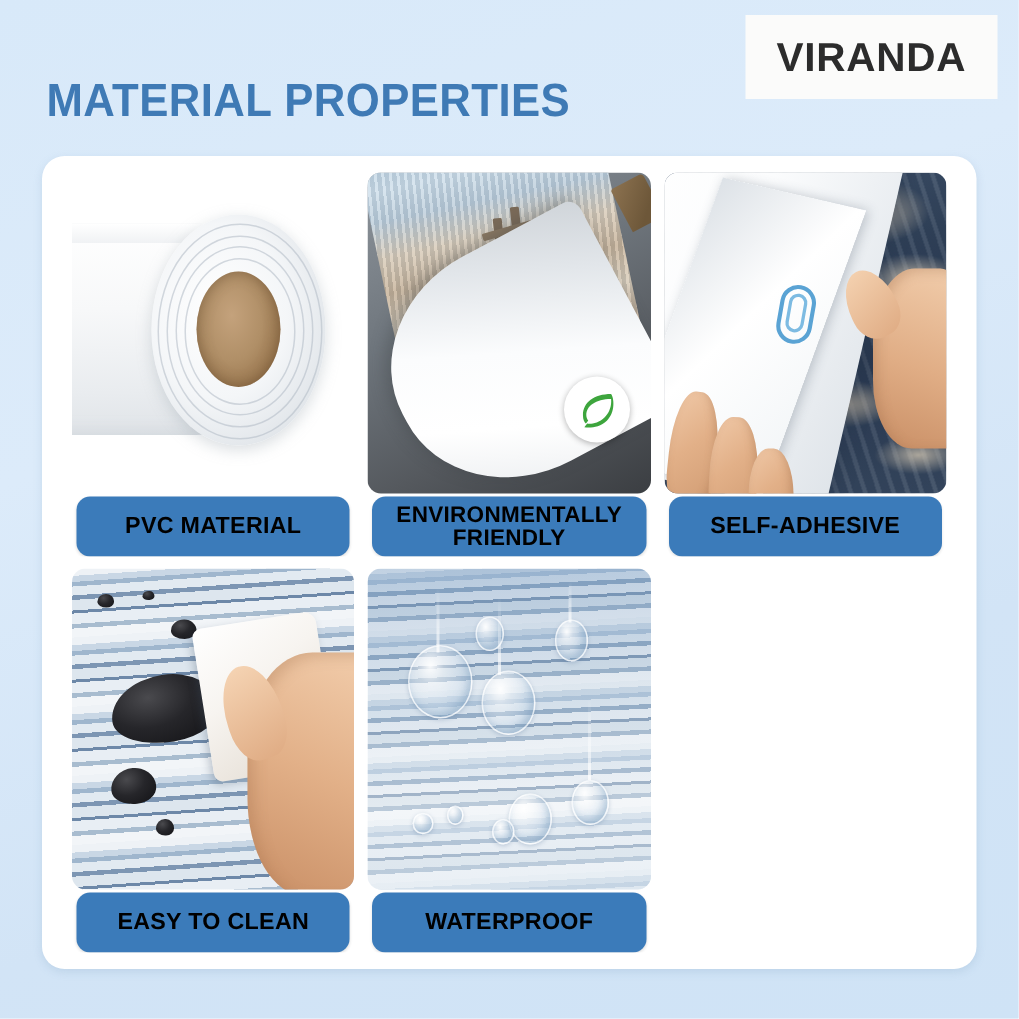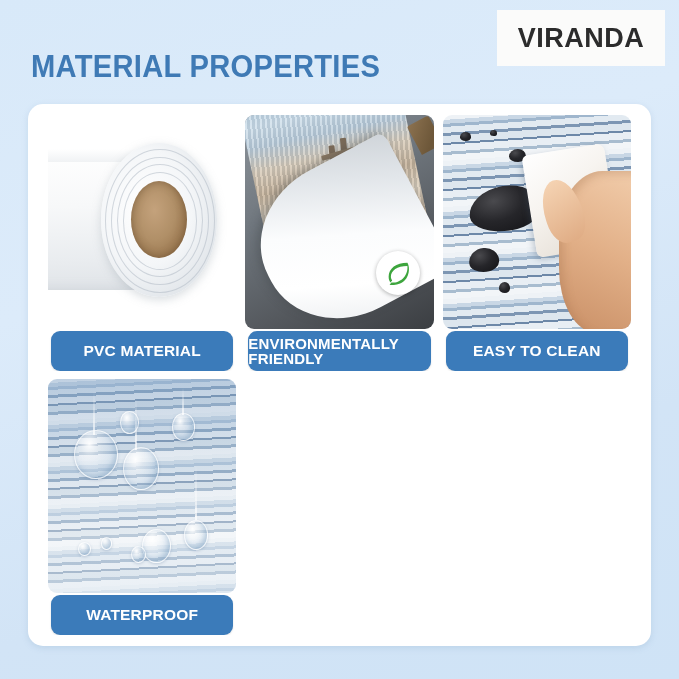--- a/index.html
+++ b/index.html
@@ -92,27 +92,28 @@
   .tile-photo.noradius { border-radius: 0; }
 
   .caption {
     position: absolute;
     left: 3px;
     right: 3px;
     bottom: 0;
     height: 40px;
     background: #3b7bba;
     border-radius: 9px;
-    color: #ffffff;
+    color: #000000;
     font-weight: bold;
     font-size: 15.5px;
     letter-spacing: 0.2px;
     display: flex;
     align-items: center;
     justify-content: center;
+    text-align: center;
     line-height: 1.03;
     box-shadow: 0 1px 2px rgba(0,0,0,0.12);
   }
   .caption.two-line { font-size: 15px; }
 
   
   .pvc-bg { background: #ffffff; }
   .roll-sheet {
     position: absolute;
     left: -6%;
@@ -514,20 +515,37 @@
             <svg width="30" height="30" viewBox="0 0 32 32">
               <path d="M26 5C14 5 6 11 6 20c0 3 1 5 2 6l2-2c-1-1-1.6-2.5-1.6-4C8.4 13.5 15 8.5 26 8.5c0 0 1.2 7.5-4.5 13C17 26 11.5 26.5 9 26l-2 2.6C10.5 29.3 18 29 23 24c6.5-6.5 5-16.5 3-19z" fill="#3da53d"></path>
               <path d="M24 9.5C18 13 13 18.5 9.5 25.5" stroke="#ffffff" stroke-width="1.3" fill="none" opacity="0.9"></path>
               <path d="M22 12.5l-6.5-1M20 16l-6.5-1M17.5 19.5L11 18.5" stroke="#ffffff" stroke-width="1.1" fill="none" opacity="0.85"></path>
             </svg>
           </div>
         </div>
         <div class="caption two-line">ENVIRONMENTALLY FRIENDLY</div>
       </div>
 
+      <div class="tile">
+        <div class="tile-photo adh-bg">
+          <div class="marble"></div>
+          <div class="peel-sheet"></div>
+          <div class="peel-fold"></div>
+          <svg class="clip-icon" viewBox="0 0 40 48">
+            <rect x="6" y="4" width="23" height="40" rx="11.5" fill="none" stroke="#5aa3d4" stroke-width="3"></rect>
+            <rect x="12" y="10" width="11" height="26" rx="5.5" fill="none" stroke="#7dbbe2" stroke-width="2.4"></rect>
+          </svg>
+          <div class="hand hand-l1"></div>
+          <div class="hand hand-l2"></div>
+          <div class="hand hand-l3"></div>
+          <div class="hand-r-palm"></div>
+          <div class="hand-r-thumb"></div>
+        </div>
+        <div class="caption">SELF-ADHESIVE</div>
+      </div>
 
       <div class="tile">
         <div class="tile-photo clean-bg">
           <div class="stain" style="left:14%;top:33%;width:38%;height:21%;transform:rotate(-9deg);"></div>
           <div class="stain" style="left:14%;top:62%;width:16%;height:11%;transform:rotate(-6deg);"></div>
           <div class="stain" style="left:30%;top:78%;width:6%;height:5%;"></div>
           <div class="stain" style="left:35%;top:16%;width:9%;height:6%;"></div>
           <div class="stain" style="left:9%;top:8%;width:6%;height:4%;"></div>
           <div class="stain" style="left:25%;top:7%;width:4%;height:3%;"></div>
           <div class="cloth"></div>

